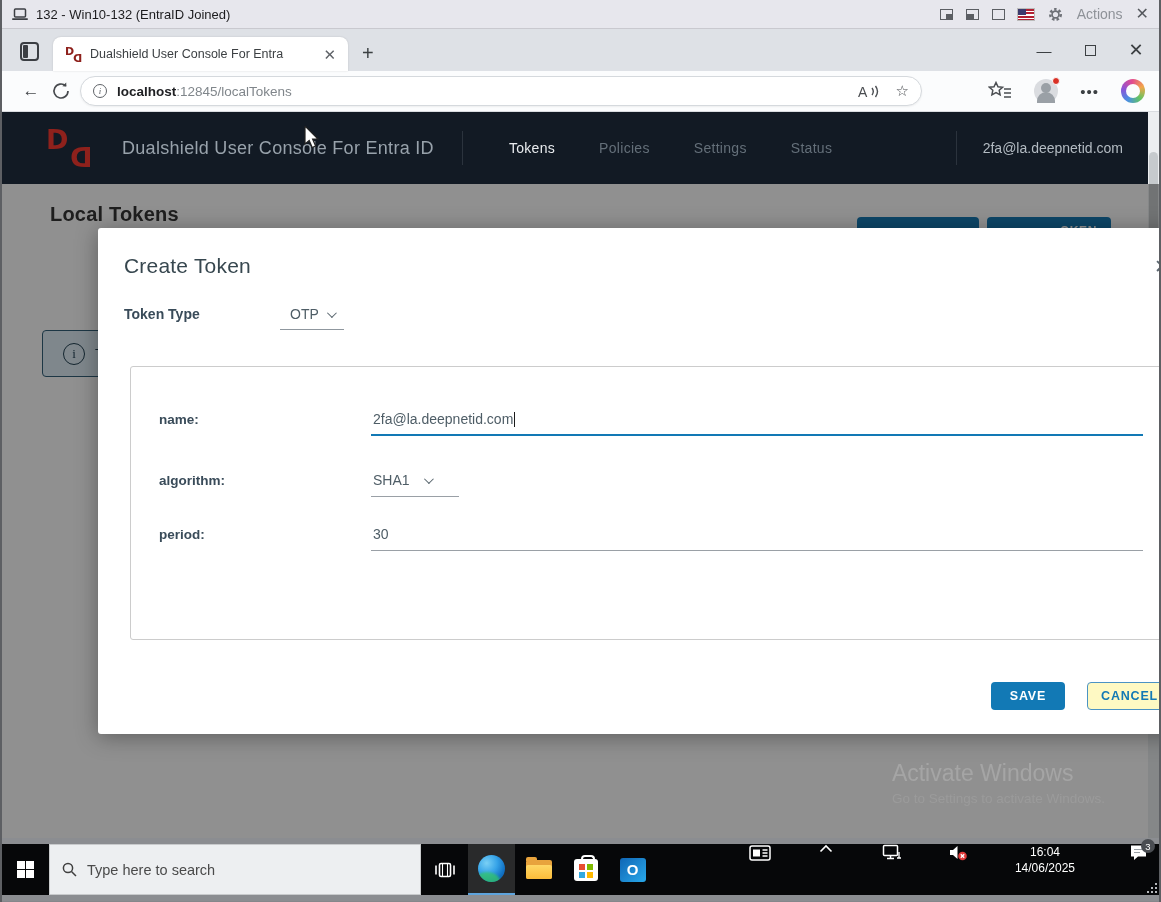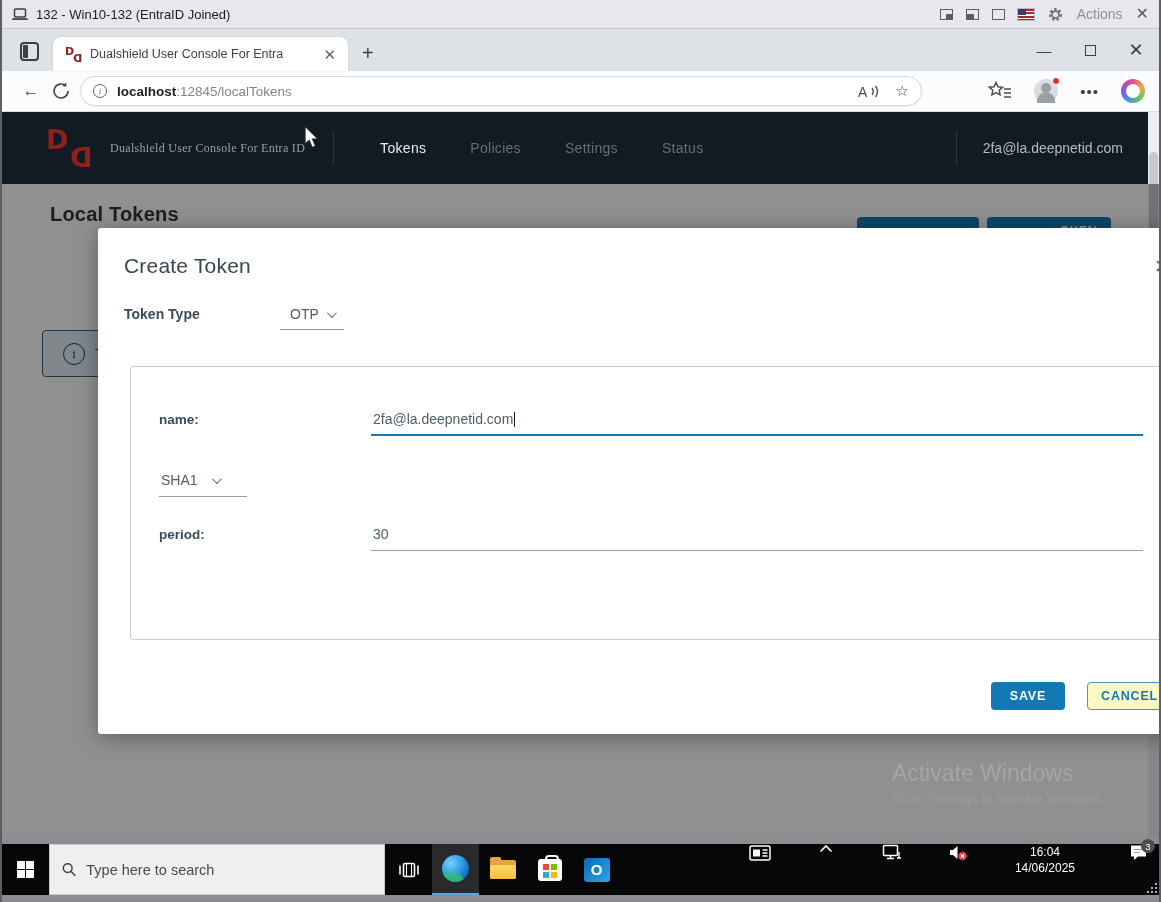--- a/index.html
+++ b/index.html
@@ -55,21 +55,21 @@
 
   
   .viewport { position:relative; height:726px; background:#fff; overflow:hidden; }
 
   
   .navbar { height:72px; background:#121a24; display:flex; align-items:center; padding:0 36px 0 44px; }
   .dslogo { position:relative; width:48px; height:42px; flex:none; }
   .dslogo span { position:absolute; font-weight:800; font-size:27px; color:#8e211c; font-family:"DejaVu Sans",sans-serif; }
   .dslogo .d1 { left:0; top:-3px; }
   .dslogo .d2 { right:2px; bottom:-3px; transform:rotate(180deg); }
-  .brand { color:#98a2ab; font-size:12px; letter-spacing:.3px; margin-left:16px;font-family:Liberation Serif, serif; }
+  .brand { color:#98a2ab; font-size:18px; letter-spacing:.3px; margin-left:28px; }
   .nav-divider { width:1px; height:34px; background:#2b333d; margin:0 0 0 28px; }
   .nav-links { display:flex; gap:44px; margin-left:46px; }
   .nav-link { font-size:14px; color:#646f79; letter-spacing:.3px; }
   .nav-link.active { color:#e8ebee; font-weight:normal; }
   .nav-right { margin-left:auto; display:flex; align-items:center; }
   .account { color:#b3bbc2; font-size:14px; margin-left:26px; }
 
   
   .content { position:absolute; top:72px; left:0; right:0; bottom:0; background:#fff; }
   .page-heading { margin:19px 0 0 48px; font-size:20px; font-weight:bold; color:#303030; letter-spacing:.2px; }
@@ -118,21 +118,21 @@
 
   
   .cursor { position:absolute; left:302px; top:14px; z-index:100; }
 
   
   .desk-strip { height:6px; background:#8b8d91; }
   .taskbar { height:51px; background:#060709; display:flex; align-items:stretch; position:relative; }
   .start-btn { width:47px; display:flex; align-items:center; justify-content:center; }
   .winlogo { display:grid; grid-template-columns:8px 8px; grid-template-rows:8px 8px; gap:1.5px; }
   .winlogo i { background:#fff; }
-  .tb-search { width:336px; background:#edeff1; border:1px solid #c8cacc; display:flex; align-items:center; padding:0 12px; }
+  .tb-search { width:372px; background:#edeff1; border:1px solid #c8cacc; display:flex; align-items:center; padding:0 12px; }
   .tb-search input { border:none; outline:none; background:transparent; font-size:14.5px; color:#3b3b3b; font-family:"Liberation Sans",sans-serif; margin-left:10px; width:300px; }
   .tb-search input::placeholder { color:#4a4a4a; opacity:1; }
   .tb-icon { width:47px; display:flex; align-items:center; justify-content:center; position:relative; }
   .tb-icon.active { background:rgba(255,255,255,.14); border-bottom:2.5px solid #5ea4dd; }
   .tray { margin-left:auto; display:flex; align-items:flex-start;gap:32px; }
   .tray .tb-icon { width:34px; }
   .clock { text-align:center; color:#fff; font-size:12px; line-height:1.35; padding:0 10px 0 8px; }
   .notif { width:42px; display:flex; align-items:center; justify-content:center; position:relative; }
   .notif-badge { position:absolute; right:4px; bottom:8px; width:14px; height:14px; border-radius:50%; background:#4a4d52; color:#fff; font-size:9.5px; display:flex; align-items:center; justify-content:center; }
   .folder-ic { width:26px; height:19px; position:relative; }
@@ -283,20 +283,21 @@
           <span class="tt-value">OTP</span>
           <span class="chev"></span>
         </span>
       </div>
       <div class="fieldbox">
         <div class="frow first">
           <span class="flabel">name:</span>
           <span class="fval focused"><span>2fa@la.deepnetid.com</span><span class="caret-bar"></span></span>
         </div>
         <div class="frow" style="margin-top:36px">
+          <span class="flabel">algorithm:</span>
           <span class="fval select">
               <span>SHA1</span>
               <span class="chev"></span>
             </span>
         </div>
         <div class="frow">
           <span class="flabel">period:</span>
           <span class="fval">30</span>
         </div>
       </div>

